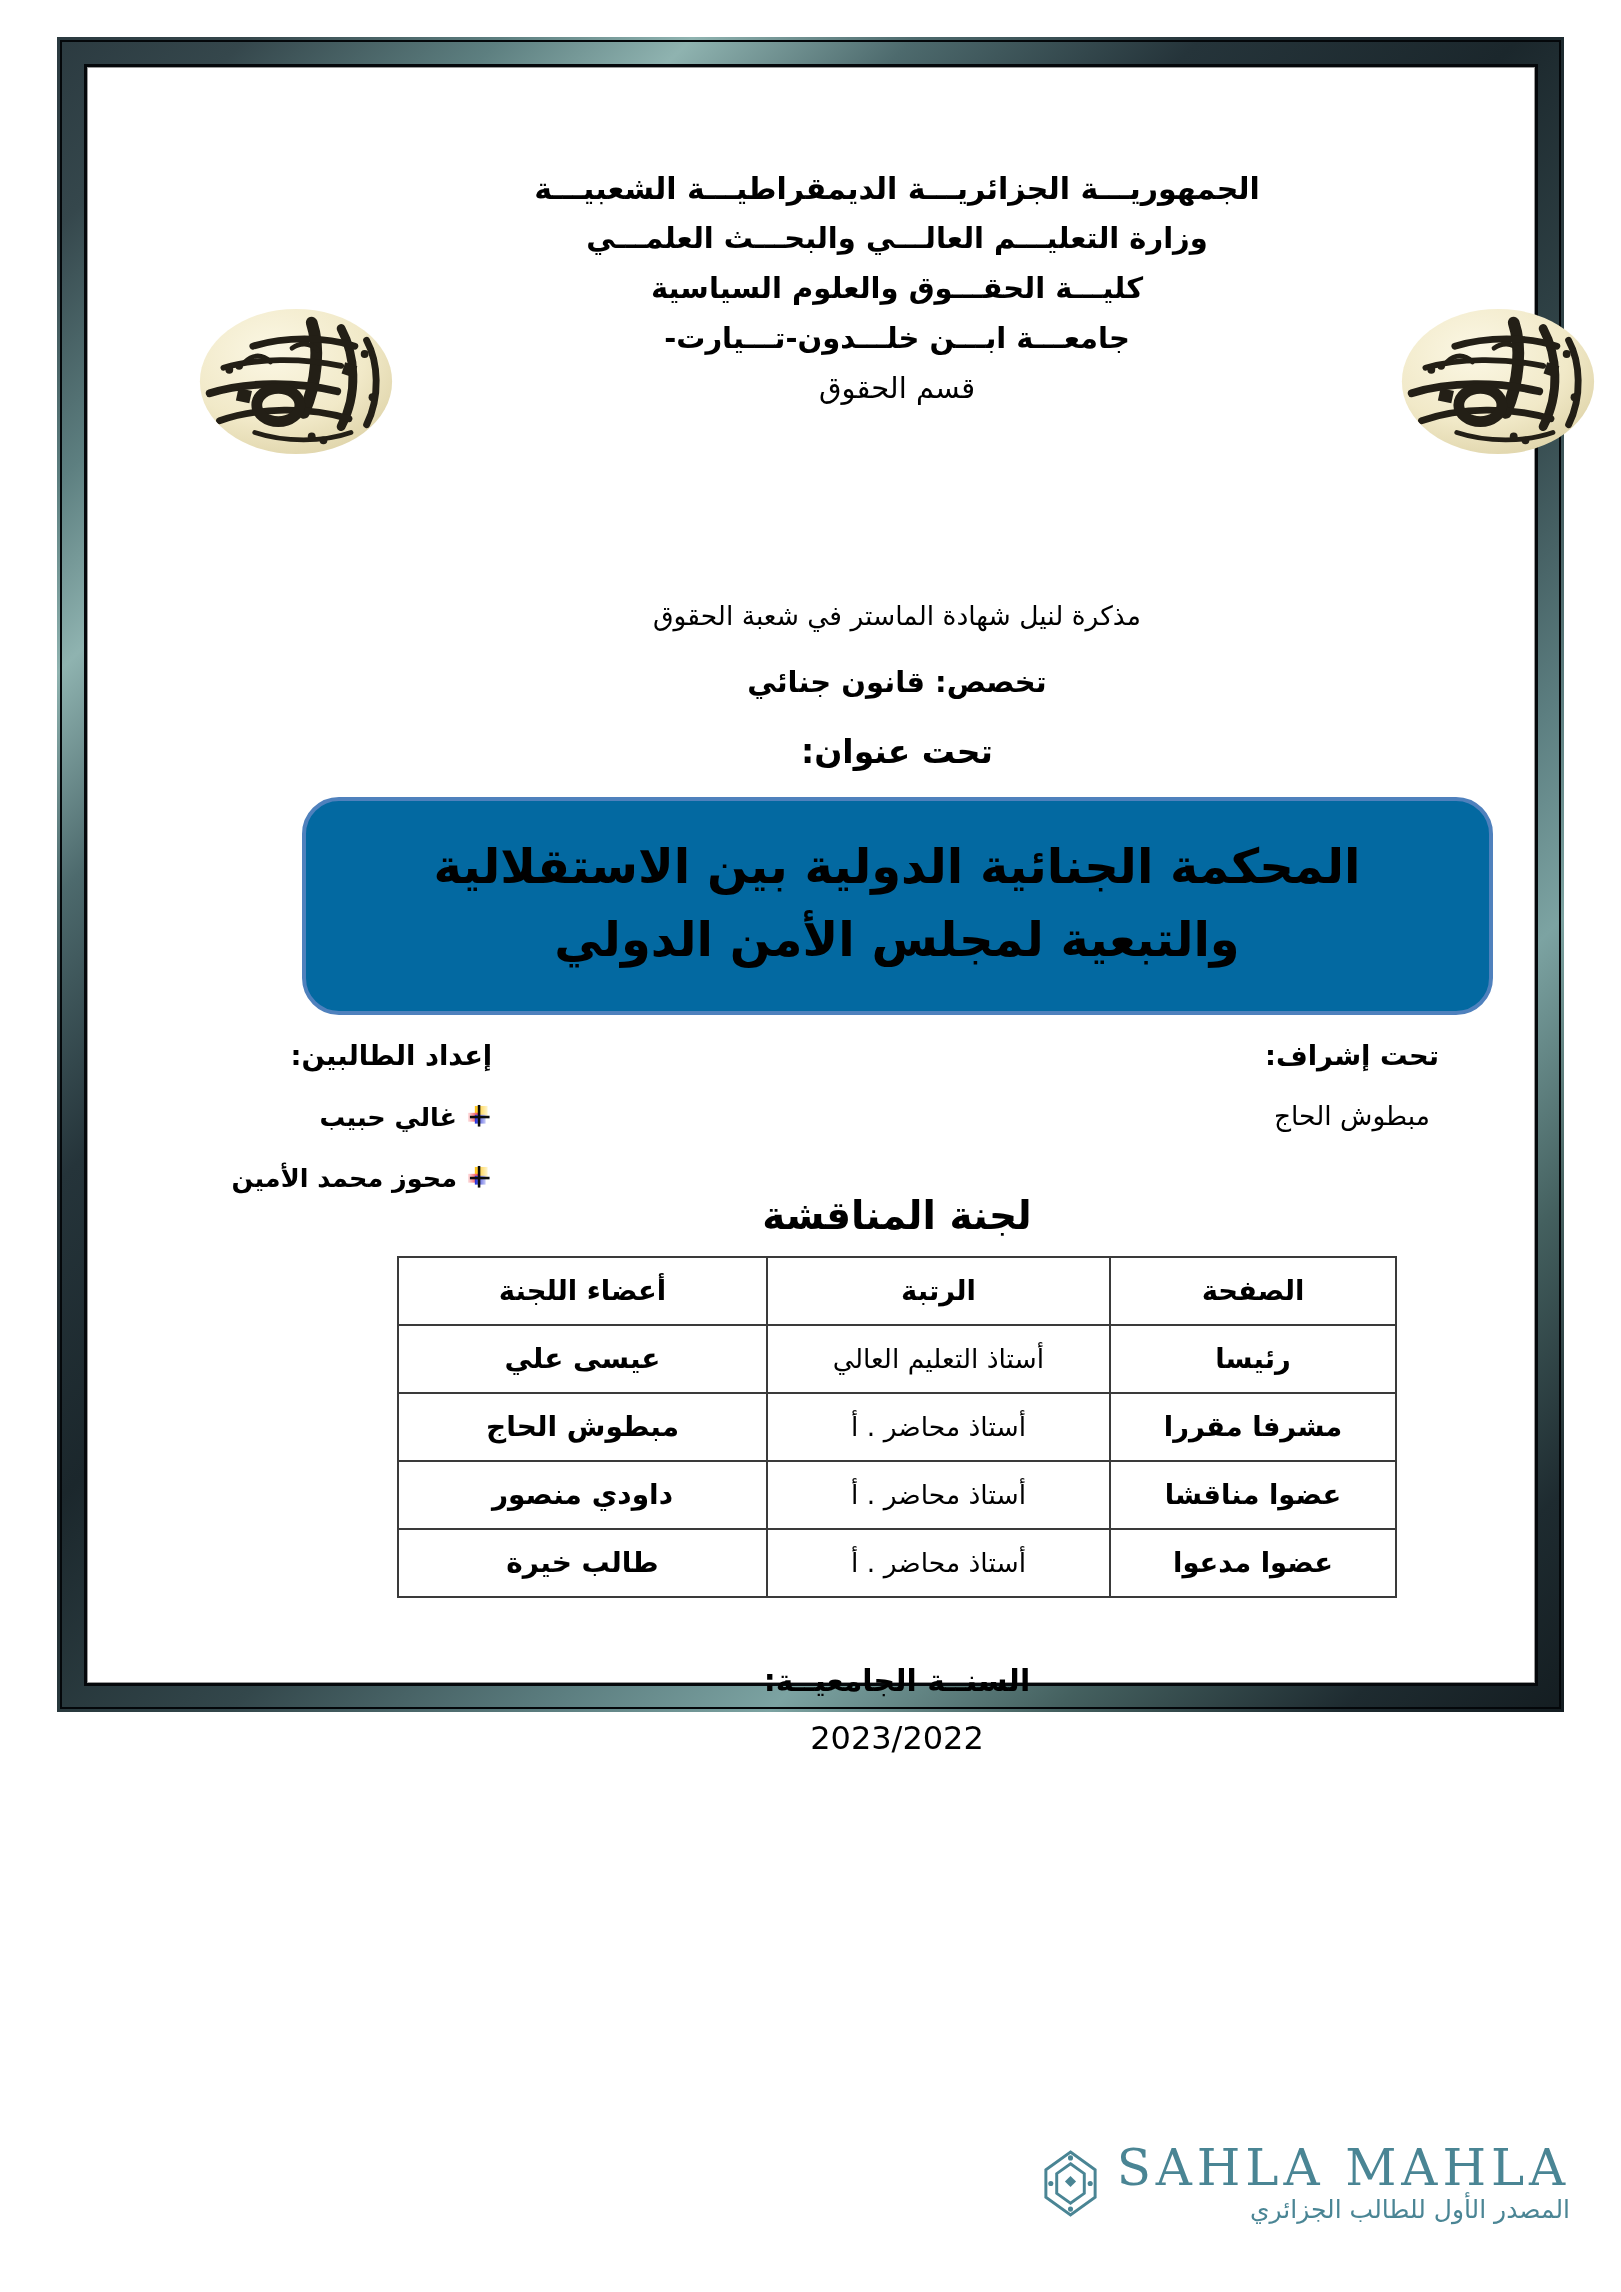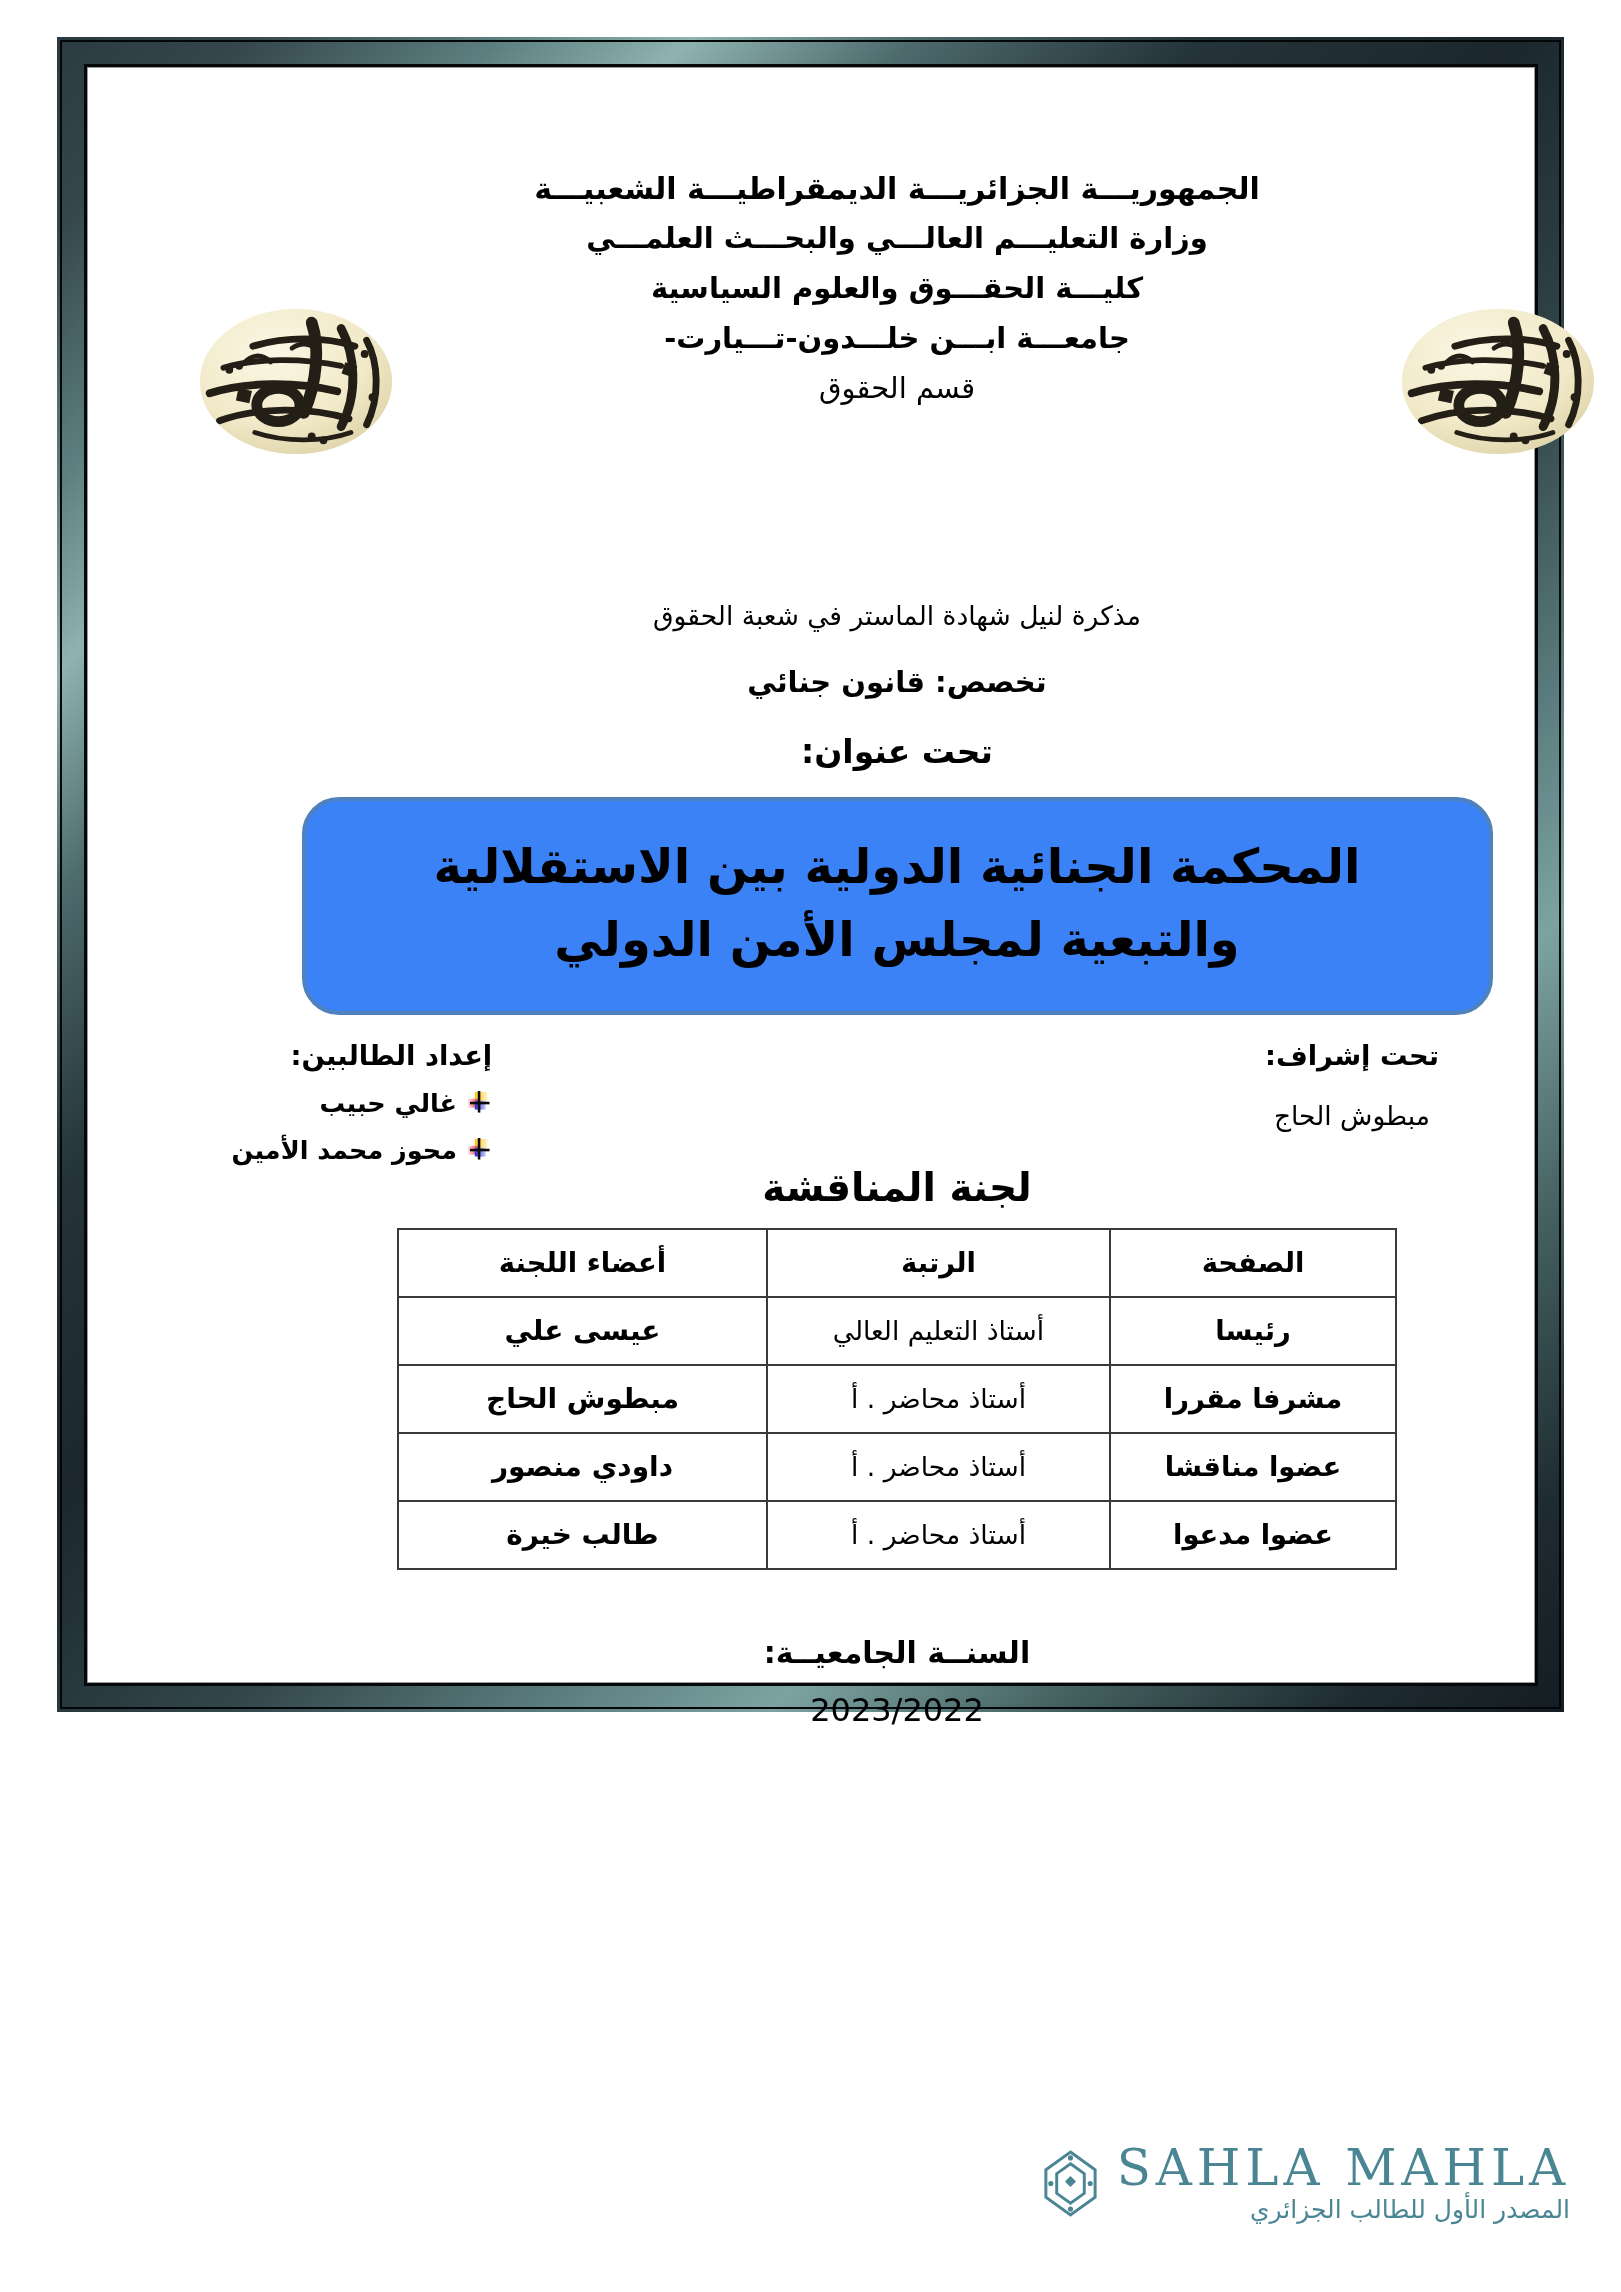--- a/index.html
+++ b/index.html
@@ -138,21 +138,21 @@
     width: 1191px;
     min-height: 218px;
     border: 4.9px solid #4f81bd;
     border-radius: 37px;
     box-sizing: border-box;
     display: flex;
     flex-direction: column;
     align-items: center;
     justify-content: center;
     padding: 15.7px 33px 21.6px 33px;
-    background: #3b82f6;
+    background: #0369a1;
   }
   .title-text {
     font-size: 48px;
     font-weight: 700;
     line-height: 1.52;
     color: #000;
     letter-spacing: 0px;
   }
 
   
@@ -172,21 +172,21 @@
     margin-bottom: 11.8px;
     white-space: nowrap;
   }
   .person-row {
     display: flex;
     flex-direction: row;
     align-items: center;
     gap: 9.8px;
     font-size: 25.5px;
     font-weight: 700;
-    margin-top: 17px;
+    margin-top: 31px;
     white-space: nowrap;
   }
   .supervisor-name {
     font-size: 26.5px;
     font-weight: 400;
     margin-top: 29px;
   }
   .bullet-mark {
     width: 25.5px;
     height: 25.5px;

